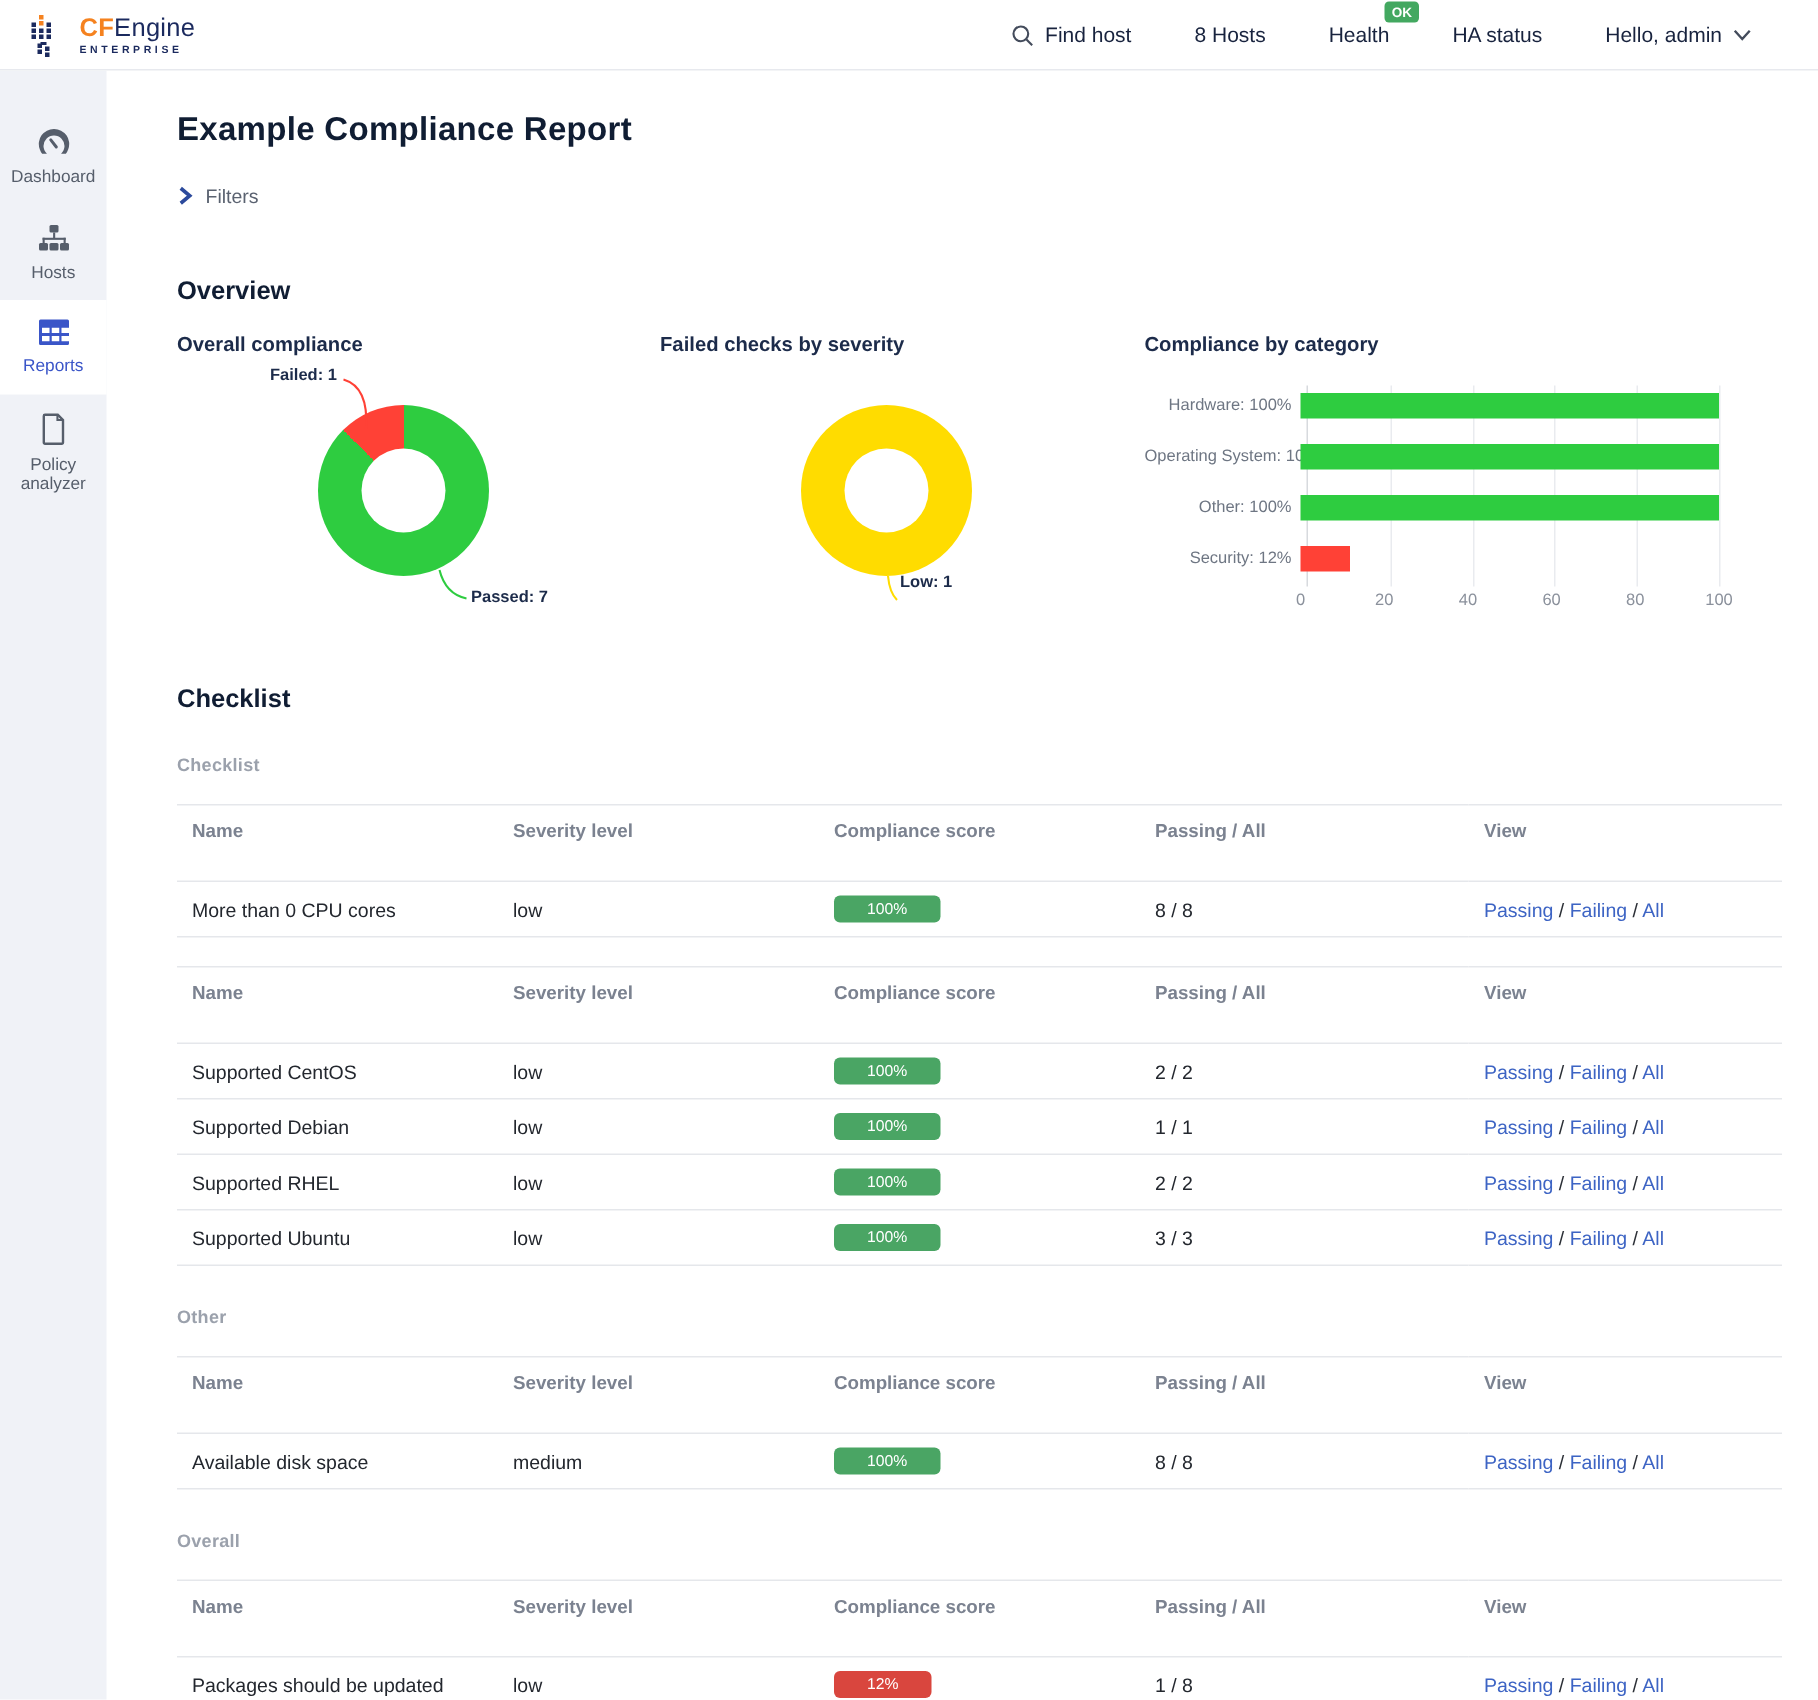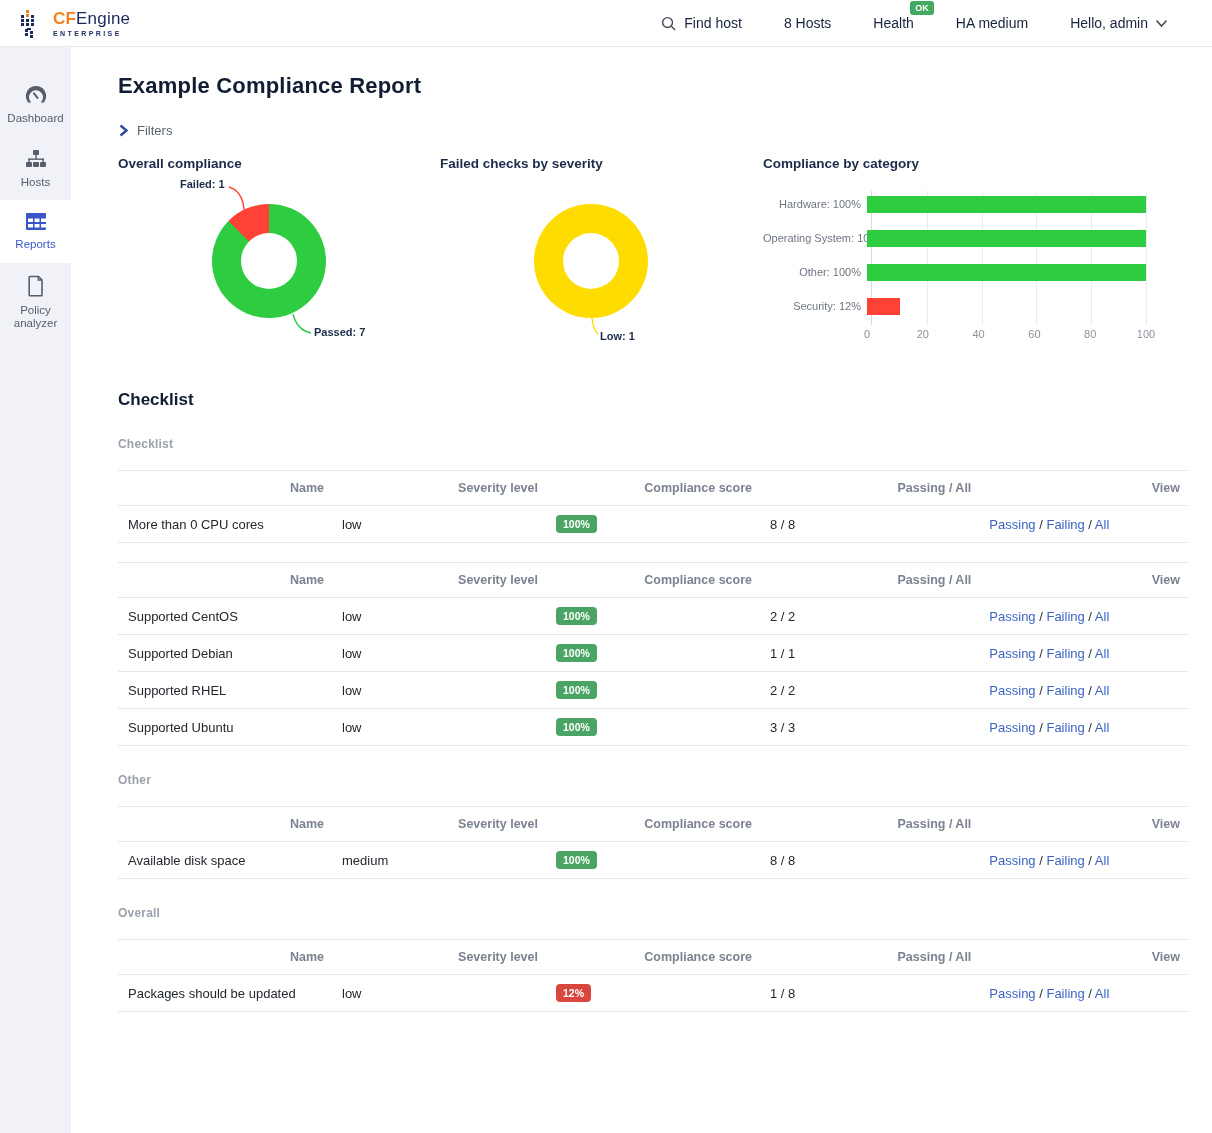--- a/index.html
+++ b/index.html
@@ -41,42 +41,42 @@
   .charts-row { display:flex; margin-top:18px; height:208px; }
   .chart-block { position:relative; width:322px; }
   .chart-block.b2 { width:323px; }
   .chart-block.b3 { width:413px; }
   .chart-title { font-size:13.5px; font-weight:bold; color:#1c2b4a; }
   .donut { width:114px; height:114px; border-radius:50%; position:absolute; left:94px; top:48px; }
   .donut::after { content:""; position:absolute; inset:29px; background:#fff; border-radius:50%; }
   .donut-label { position:absolute; font-size:11px; font-weight:bold; color:#1c2b4a; white-space:nowrap; }
   .lbl-failed { left:62px; top:22px; }
   .lbl-passed { left:196px; top:170px; }
-  .lbl-low    { left:160px; top:174px; }
+  .lbl-low    { left:160px; top:160px; }
   .leader { position:absolute; }
   .leader path { fill:none; stroke-width:1.4px; }
 
   .hbar-chart { position:relative; margin-top:16px; }
   .hbar-grid { position:absolute; left:108px; right:30px; top:4px; bottom:20px; border-left:1px solid #d7dade; }
   .hbar-grid .gridline { position:absolute; top:0; bottom:0; width:1px; background:#e9ebef; }
   .hbar-row { display:flex; align-items:center; height:34px; position:relative; z-index:1; }
   .hbar-label { width:104px; text-align:right; padding-right:6px; font-size:11px; color:#6e7683; white-space:nowrap; }
   .hbar-track { flex:1; margin-right:30px; height:17px; position:relative; }
   .hbar-fill { height:100%; }
   .hbar-axis { display:flex; height:20px; margin-top:2px; }
   .hbar-axis .spacer { width:104px; }
   .ticks { flex:1; margin-right:30px; position:relative; }
   .ticks span { position:absolute; transform:translateX(-50%); font-size:11px; color:#8b919c; top:3px; }
 
   
   .category-label { font-size:12px; font-weight:bold; color:#9ba1ac; margin-top:27px; letter-spacing:.2px; }
   table.checks { width:100%; border-collapse:collapse; margin-top:19px; }
-  table.checks th { text-align:right; font-size:12.5px; color:#7b8290; font-weight:bold; padding:10px 8px 10px 10px; border-top:1px solid #e5e7eb; border-bottom:1px solid #e5e7eb; }
+  table.checks th { text-align:left; font-size:12.5px; color:#7b8290; font-weight:bold; padding:10px 8px 26px 10px; border-top:1px solid #e5e7eb; border-bottom:1px solid #e5e7eb; }
   table.checks td { font-size:13px; color:#23272e; padding:9px 8px 9px 10px; border-bottom:1px solid #e5e7eb; }
-  .badge { display:inline-block; color:#fff; font-size:10.5px; font-weight:bold; padding:3px 7px; border-radius:4px; }
+  .badge { display:inline-block; color:#fff; font-size:10.5px; font-weight:normal; padding:3px 22px; border-radius:4px; }
   .view-cell a { color:#3d64c4; text-decoration:none; cursor:pointer; }
   .view-cell .sep { color:#2b2f36; }
 </style>
 </head>
 <body>
 
 <div class="header">
   <div class="logo">
     <svg width="26" height="30" viewBox="0 0 26 30">
       <g fill="#1b2a5e">
@@ -113,21 +113,21 @@
       <span>Find host</span>
     </div>
     <div class="hn-item">
       <span>8 Hosts</span>
     </div>
     <div class="hn-item health-wrap">
       <span>Health</span>
       <span class="ok-badge">OK</span>
     </div>
     <div class="hn-item">
-      <span>HA medium</span>
+      <span>HA status</span>
     </div>
     <div class="hn-item">
       <span>Hello, admin</span>
       <svg width="13" height="9" viewBox="0 0 13 9">
           <polyline points="1.5,1.5 6.5,7 11.5,1.5" fill="none" stroke="#444c5c" stroke-width="1.6"></polyline>
         </svg>
     </div>
   </div>
 </div>
 
@@ -170,20 +170,21 @@
 <div class="main">
   <h1 class="page-title">Example Compliance Report</h1>
 
   <div class="filters-row">
     <svg width="11" height="13" viewBox="0 0 11 13">
         <polyline points="2.5,1.5 8.5,6.5 2.5,11.5" fill="none" stroke="#2c4a9c" stroke-width="2.4"></polyline>
       </svg>
     <span class="filters-label">Filters</span>
   </div>
 
+  <h2 class="section-heading overview-heading">Overview</h2>
 
   <div class="charts-row">
 
     <div class="chart-block b1">
       <h3 class="chart-title">Overall compliance</h3>
       <div class="donut" style="background: conic-gradient(rgb(46, 204, 64) 0deg, rgb(46, 204, 64) 315deg, rgb(255, 65, 54) 315deg, rgb(255, 65, 54) 360deg);"></div>
       <span class="donut-label lbl-failed">Failed: 1</span>
       <svg class="leader" style="left:108px; top:28px;" width="26" height="42" viewBox="0 0 26 42">
           <path d="M3,3 Q20,8 18,36" stroke="#ff4136"></path>
         </svg>

